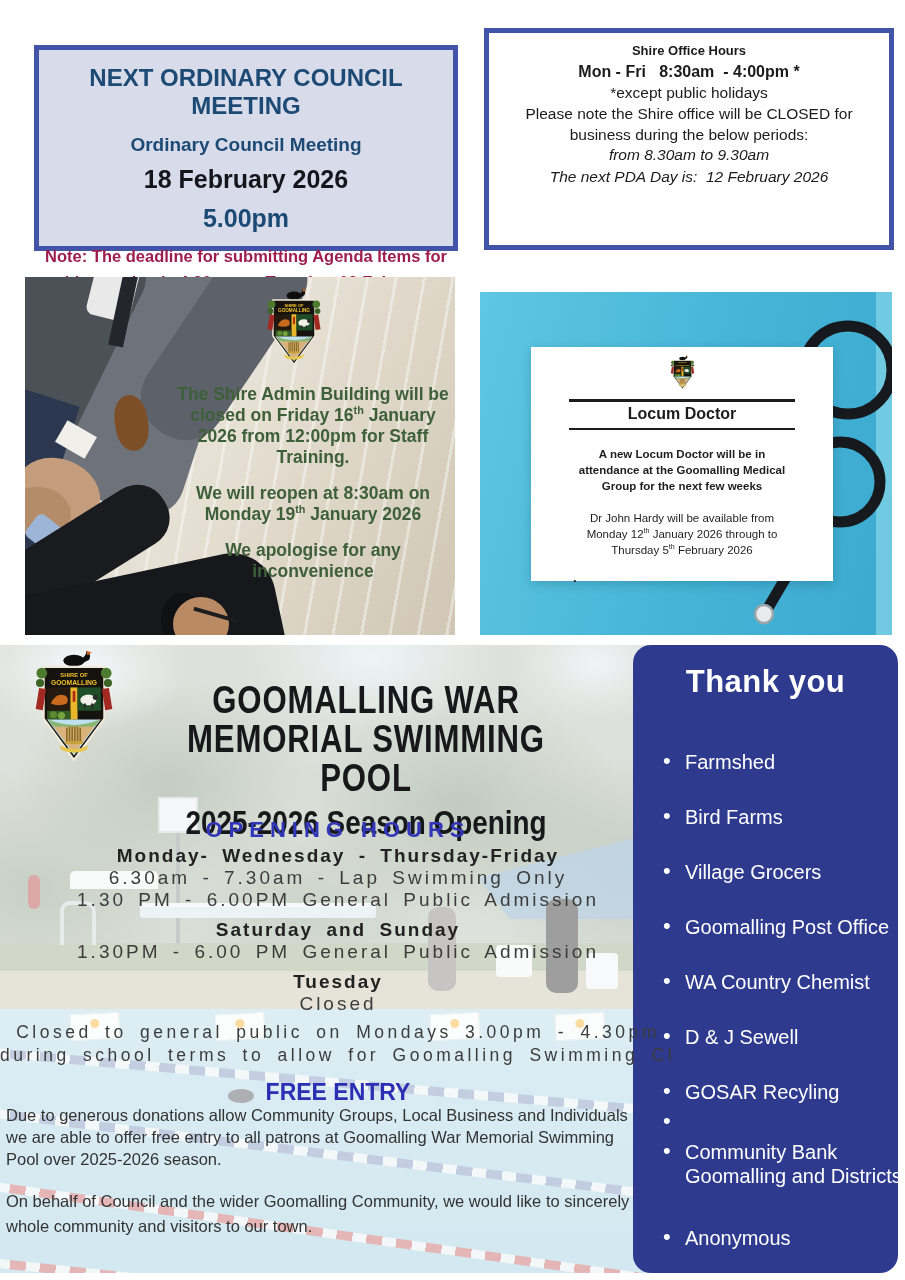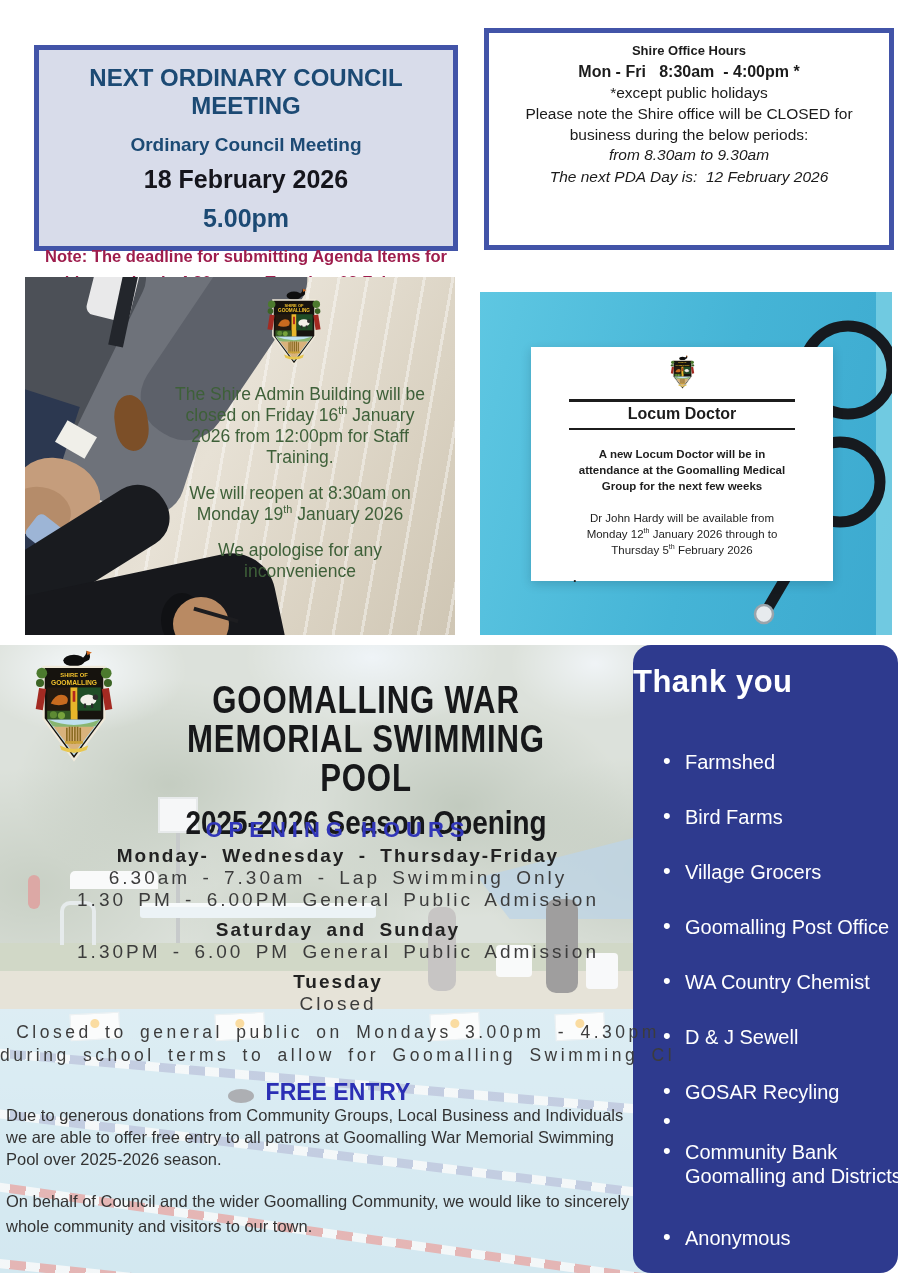--- a/index.html
+++ b/index.html
@@ -46,22 +46,22 @@
   .pl-cuffw{left:34px;top:150px;width:34px;height:25px;background:#f0efe9;transform:rotate(30deg);}
   .pl-hands{left:-10px;top:182px;width:86px;height:68px;background:#c59d7c;border-radius:50%;transform:rotate(20deg);}
   .pl-hands2{left:-18px;top:210px;width:64px;height:50px;background:#b58c6a;border-radius:50%;transform:rotate(8deg);}
   .pl-cuffb{left:2px;top:246px;width:46px;height:28px;background:#9db5d6;transform:rotate(38deg);border-radius:6px;}
   .pl-armblk{left:-44px;top:244px;width:198px;height:64px;background:#191b1f;transform:rotate(-32deg);border-radius:30px;}
   .pl-body{left:-64px;top:300px;width:330px;height:210px;background:#17181c;transform:rotate(-12deg);border-radius:44px;}
   .pl-head{left:148px;top:320px;width:56px;height:54px;background:#b98a63;border-radius:50%;}
   .pl-hair{left:136px;top:316px;width:42px;height:54px;background:#101114;border-radius:50%;}
   .pl-glasses{left:168px;top:336px;width:46px;height:0;border-top:4px solid #1d1d20;transform:rotate(16deg);}
   .pl-crest{position:absolute;left:238px;top:10px;width:62px;height:83px;}
-  .pl-text{position:absolute;left:139px;top:107px;width:272px;text-align:center;
-    color:var(--green-text);font-weight:normal;font-size:17.5px;line-height:21px;}
+  .pl-text{position:absolute;left:152px;top:107px;width:272px;text-align:center;
+    color:var(--green-text);font-weight:bold;font-size:17.5px;line-height:21px;}
   .pl-text .para{margin-top:15px;}
   .pl-text .para:first-child{margin-top:0;}
 
   
   .photo-right{position:absolute;left:480px;top:292px;width:412px;height:343px;overflow:hidden;
     background:linear-gradient(105deg,#5ec7e2,#45b4d6 55%,#3ca9cf);}
   .pr-band{position:absolute;right:0;top:0;width:16px;height:100%;background:#79cfe4;opacity:.85;}
   .pr-steth{position:absolute;right:-6px;top:4px;width:156px;height:336px;}
   .pr-card{position:absolute;left:51px;top:55px;width:302px;height:234px;background:#fff;
     box-shadow:0 3px 10px rgba(0,20,40,.18);text-align:center;padding-top:8px;}
@@ -121,21 +121,21 @@
     letter-spacing:3.5px;word-spacing:5px;color:#3c3c3c;white-space:nowrap;}
   .po-free{top:434px;left:0;width:100%;text-align:center;font-size:23px;line-height:27px;font-weight:800;color:var(--free-blue);}
   .po-para{left:6px;width:720px;font-size:16.5px;color:#333;}
   .po-para div{white-space:nowrap;}
   .po-para1{top:459px;line-height:22px;}
   .po-para2{top:544px;line-height:25px;}
 
   
   .thanks{position:absolute;left:633px;top:645px;width:265px;height:628px;background:var(--panel-indigo);
     border-radius:18px;color:#fff;}
-  .t-title{margin-top:16px;text-align:left;font-size:31px;line-height:42px;font-weight:bold;letter-spacing:.5px;}
+  .t-title{margin-top:16px;text-align:center;font-size:31px;line-height:42px;font-weight:bold;letter-spacing:.5px;}
   .t-list{list-style:none;margin:0;padding:47px 0 0 30px;}
   .t-list li{position:relative;width:240px;padding-left:22px;font-size:20px;line-height:24px;margin-bottom:31px;}
   .t-list li::before{content:"\2022";position:absolute;left:0;top:-1px;font-size:22px;}
   .t-list li.tight{margin-bottom:6px;}
   .t-list li.empty{min-height:24px;margin-bottom:6px;}
   .t-list li.wide{margin-bottom:38px;}
 </style>
 </head>
 <body>
 
@@ -294,21 +294,21 @@
       <div class="oh-reg">1.30PM - 6.00 PM General Public Admission</div>
       <div class="oh-bold oh-gap">Tuesday</div>
       <div class="oh-reg">Closed</div>
     </div>
     <div class="po-text po-mon">
       <div>Closed to general public on Mondays 3.00pm - 4.30pm</div>
       <div>during school terms to allow for Goomalling Swimming Club</div>
     </div>
     <div class="po-text po-free">FREE ENTRY</div>
     <div class="po-text po-para po-para1">
-      <div>Due to generous donations from Community Groups, Local Business and Individuals</div>
+      <div>Due to generous donations allow Community Groups, Local Business and Individuals</div>
       <div>we are able to offer free entry to all patrons at Goomalling War Memorial Swimming</div>
       <div>Pool over 2025-2026 season.</div>
     </div>
     <div class="po-text po-para po-para2">
       <div>On behalf of Council and the wider Goomalling Community, we would like to sincerely</div>
       <div>whole community and visitors to our town.</div>
     </div>
   </section>
 
   <aside class="thanks">

